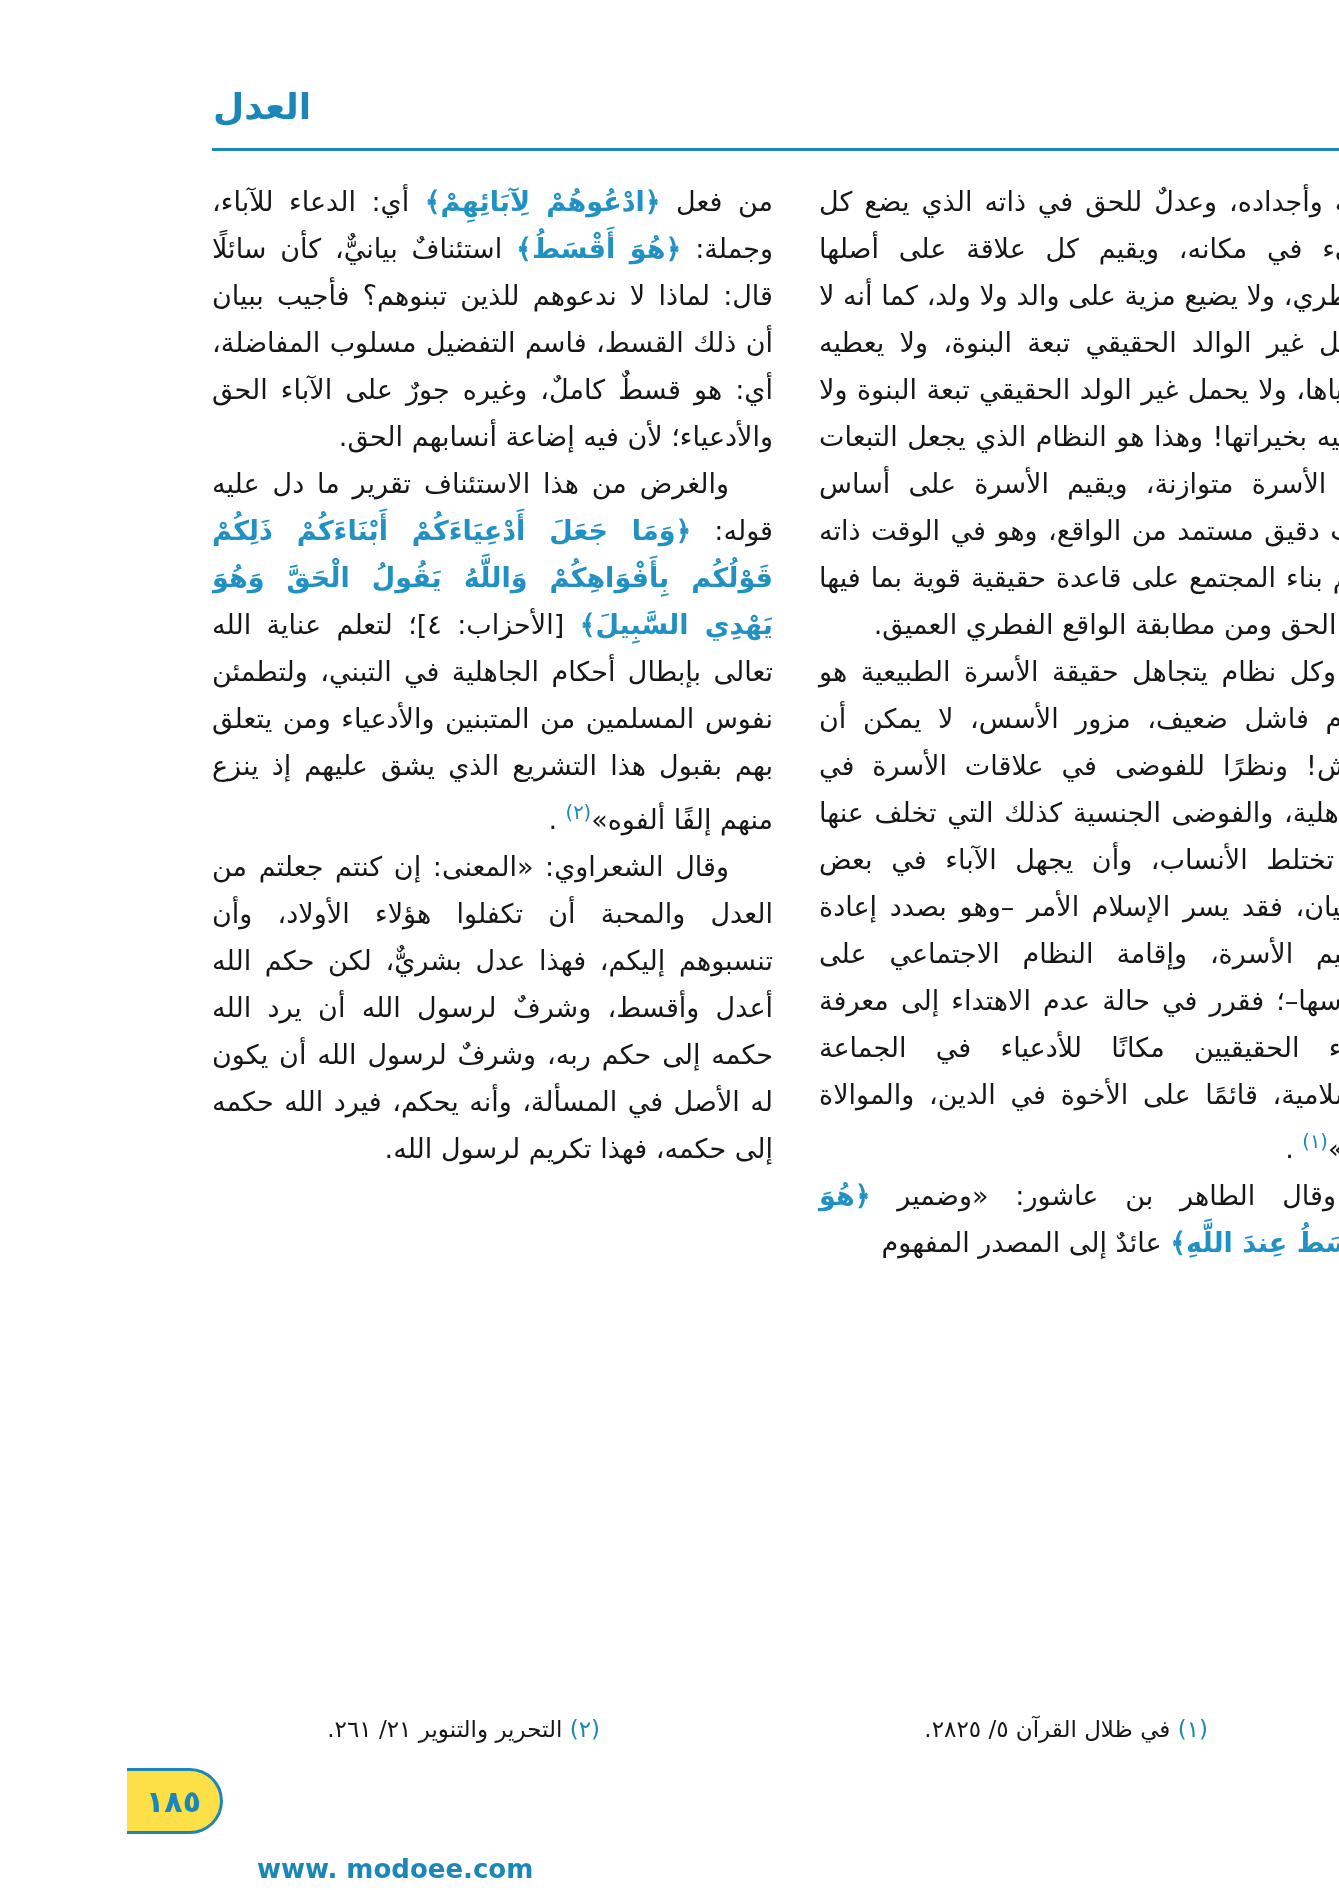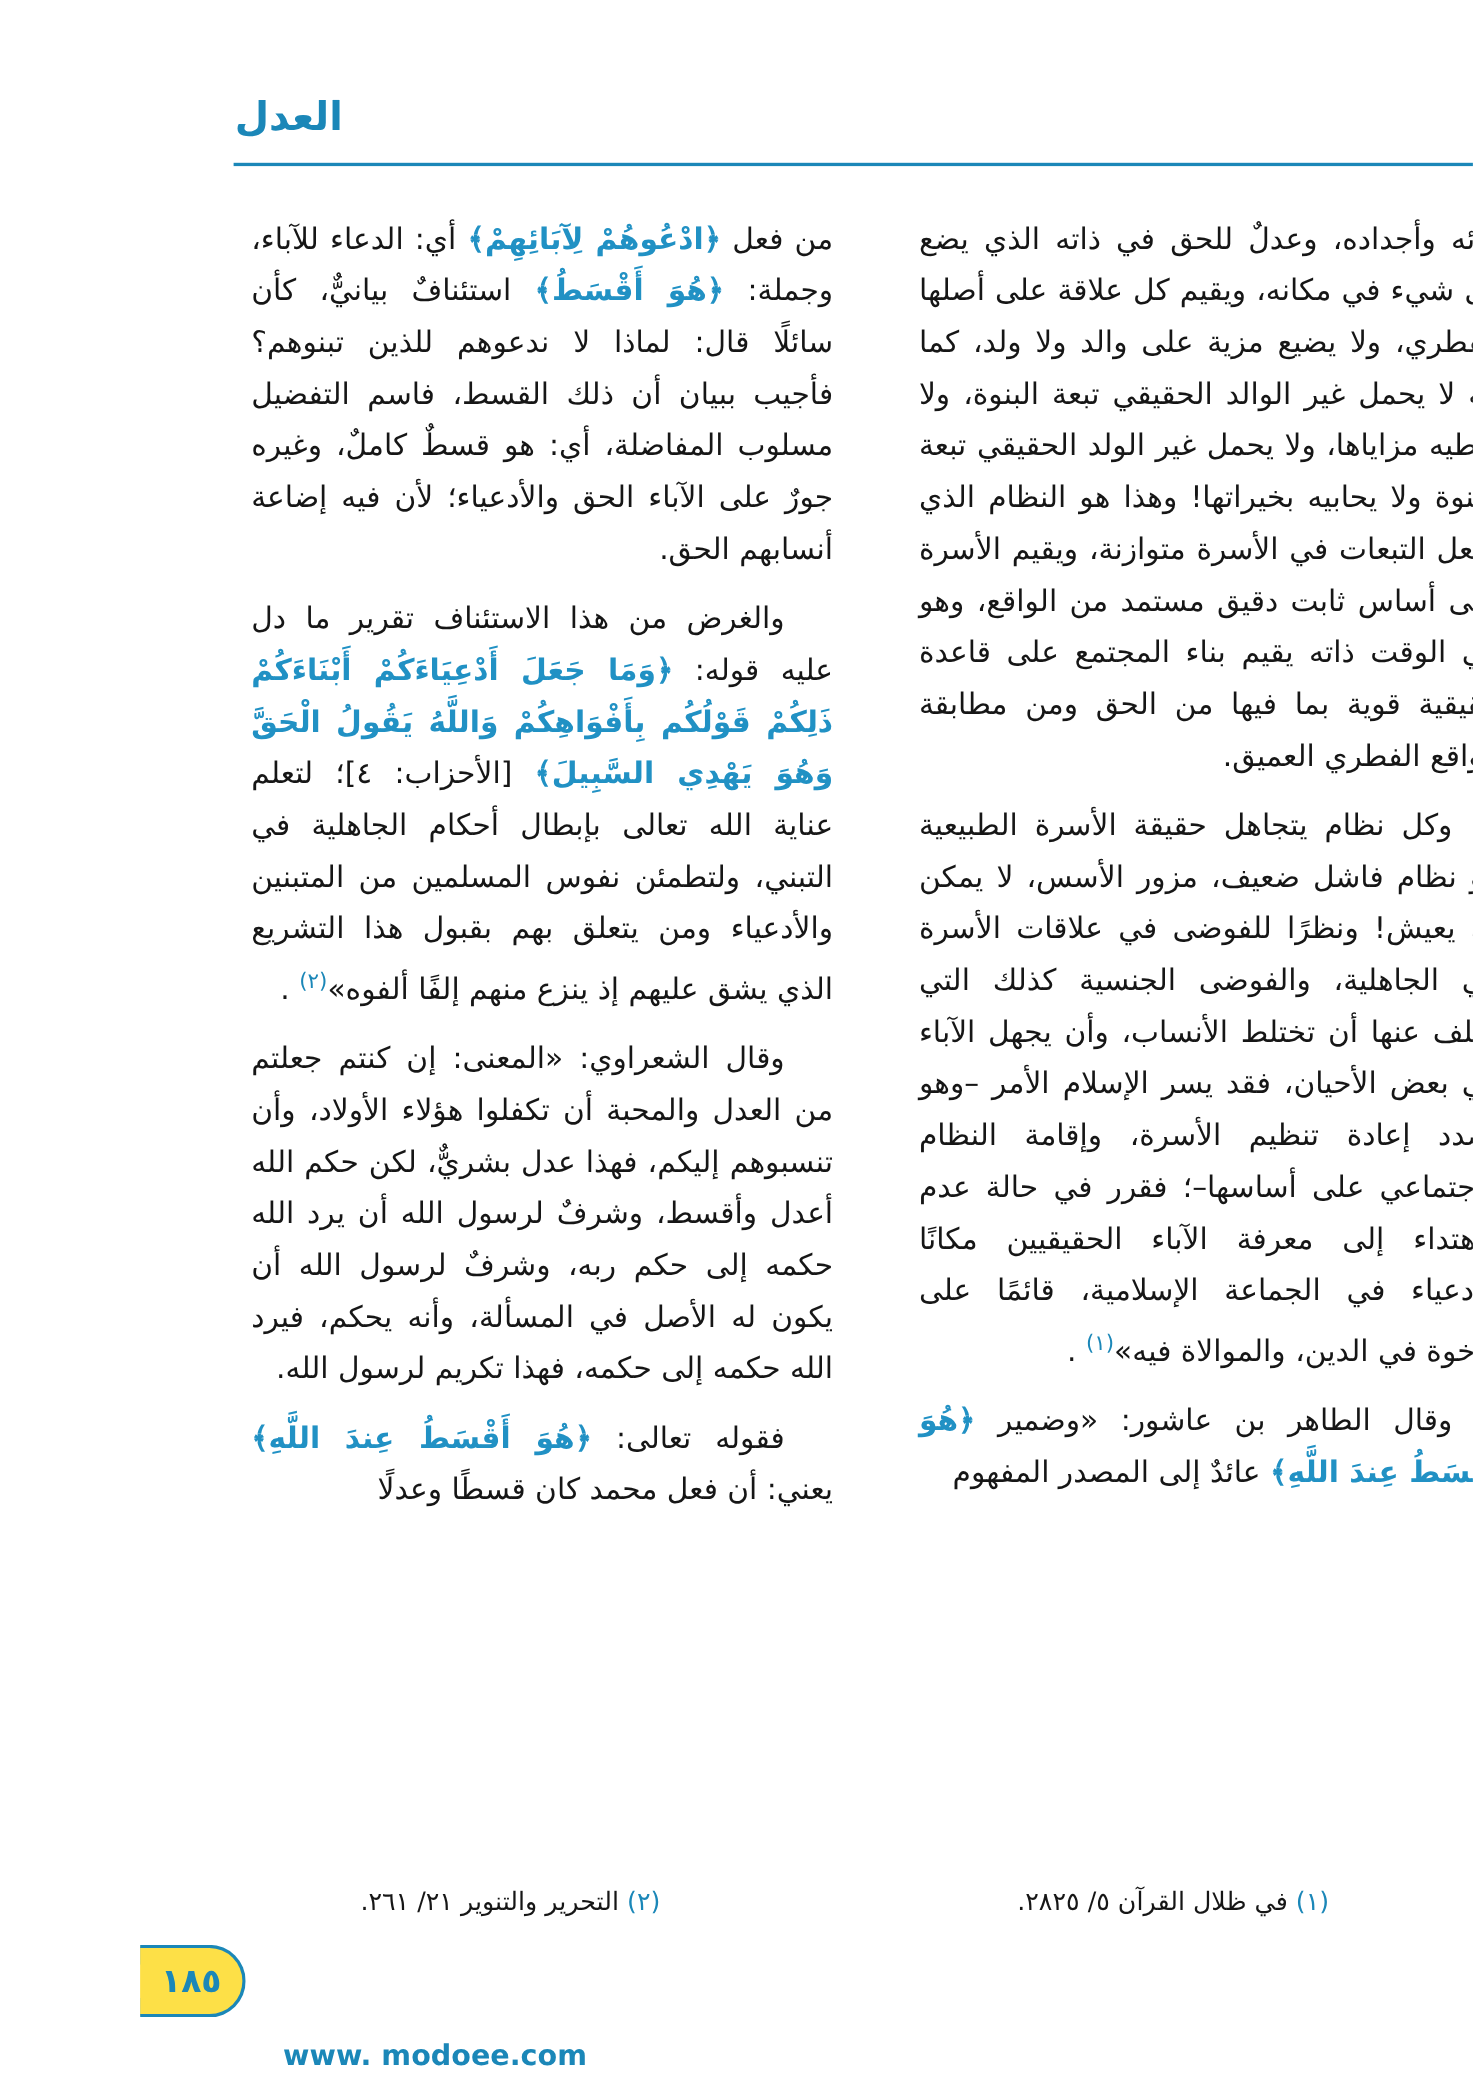--- a/index.html
+++ b/index.html
@@ -29,21 +29,21 @@
   
   .columns{
     position:absolute;top:178px;left:85px;width:1168px;height:1516px;
     display:flex;gap:46px;overflow:hidden;
   }
   .column{
     flex:1 1 0;
     font-size:27px;line-height:47px;color:var(--ink);
     text-align:justify;text-justify:inter-word;
   }
-  .para{margin:16px;}
+  .para{margin:0;}
   .para.indent{text-indent:44px;}
   .run-n{color:var(--ink);}
   .run-q{color:var(--quran);font-weight:bold;}
   .run-fn{color:var(--accent);font-size:0.72em;vertical-align:super;}
   .run-fnum{color:var(--accent);}
   
   .footnote{
     position:absolute;top:1712px;
     font-size:23px;line-height:34px;color:var(--ink);
     text-align:right;text-indent:46px;
@@ -76,21 +76,20 @@
   <div class="columns">
     <div class="column">
         <p class="para"><span class="run-n">آبائه وأجداده، وعدلٌ للحق في ذاته الذي يضع كل شيء في مكانه، ويقيم كل علاقة على أصلها الفطري، ولا يضيع مزية على والد ولا ولد، كما أنه لا يحمل غير الوالد الحقيقي تبعة البنوة، ولا يعطيه مزاياها، ولا يحمل غير الولد الحقيقي تبعة البنوة ولا يحابيه بخيراتها! وهذا هو النظام الذي يجعل التبعات في الأسرة متوازنة، ويقيم الأسرة على أساس ثابت دقيق مستمد من الواقع، وهو في الوقت ذاته يقيم بناء المجتمع على قاعدة حقيقية قوية بما فيها من الحق ومن مطابقة الواقع الفطري العميق.</span></p>
         <p class="para indent"><span class="run-n">وكل نظام يتجاهل حقيقة الأسرة الطبيعية هو نظام فاشل ضعيف، مزور الأسس، لا يمكن أن يعيش! ونظرًا للفوضى في علاقات الأسرة في الجاهلية، والفوضى الجنسية كذلك التي تخلف عنها أن تختلط الأنساب، وأن يجهل الآباء في بعض الأحيان، فقد يسر الإسلام الأمر –وهو بصدد إعادة تنظيم الأسرة، وإقامة النظام الاجتماعي على أساسها–؛ فقرر في حالة عدم الاهتداء إلى معرفة الآباء الحقيقيين مكانًا للأدعياء في الجماعة الإسلامية، قائمًا على الأخوة في الدين، والموالاة فيه»</span><span class="run-fn">(١)</span><span class="run-n"> .</span></p>
         <p class="para indent"><span class="run-n">وقال الطاهر بن عاشور: «وضمير </span><span class="run-q">﴿هُوَ أَقْسَطُ عِندَ اللَّهِ﴾</span><span class="run-n"> عائدٌ إلى المصدر المفهوم</span></p>
       </div>
     <div class="column">
         <p class="para"><span class="run-n">من فعل </span><span class="run-q">﴿ادْعُوهُمْ لِآبَائِهِمْ﴾</span><span class="run-n"> أي: الدعاء للآباء، وجملة: </span><span class="run-q">﴿هُوَ أَقْسَطُ﴾</span><span class="run-n"> استئنافٌ بيانيٌّ، كأن سائلًا قال: لماذا لا ندعوهم للذين تبنوهم؟ فأجيب ببيان أن ذلك القسط، فاسم التفضيل مسلوب المفاضلة، أي: هو قسطٌ كاملٌ، وغيره جورٌ على الآباء الحق والأدعياء؛ لأن فيه إضاعة أنسابهم الحق.</span></p>
         <p class="para indent"><span class="run-n">والغرض من هذا الاستئناف تقرير ما دل عليه قوله: </span><span class="run-q">﴿وَمَا جَعَلَ أَدْعِيَاءَكُمْ أَبْنَاءَكُمْ ذَلِكُمْ قَوْلُكُم بِأَفْوَاهِكُمْ وَاللَّهُ يَقُولُ الْحَقَّ وَهُوَ يَهْدِي السَّبِيلَ﴾</span><span class="run-n"> [الأحزاب: ٤]؛ لتعلم عناية الله تعالى بإبطال أحكام الجاهلية في التبني، ولتطمئن نفوس المسلمين من المتبنين والأدعياء ومن يتعلق بهم بقبول هذا التشريع الذي يشق عليهم إذ ينزع منهم إلفًا ألفوه»</span><span class="run-fn">(٢)</span><span class="run-n"> .</span></p>
         <p class="para indent"><span class="run-n">وقال الشعراوي: «المعنى: إن كنتم جعلتم من العدل والمحبة أن تكفلوا هؤلاء الأولاد، وأن تنسبوهم إليكم، فهذا عدل بشريٌّ، لكن حكم الله أعدل وأقسط، وشرفٌ لرسول الله أن يرد الله حكمه إلى حكم ربه، وشرفٌ لرسول الله أن يكون له الأصل في المسألة، وأنه يحكم، فيرد الله حكمه إلى حكمه، فهذا تكريم لرسول الله.</span></p>
-        <p class="para indent"><span class="run-n">فقوله تعالى: </span><span class="run-q">﴿هُوَ أَقْسَطُ عِندَ اللَّهِ﴾</span><span class="run-n"> يعني: أن فعل محمد كان قسطًا وعدلًا</span></p>
       </div>
   </div>
 
   <div class="footnote footnote-right"><span class="run-fnum">(١) </span><span class="run-n">في ظلال القرآن ٥/ ٢٨٢٥.</span></div>
   <div class="footnote footnote-left"><span class="run-fnum">(٢) </span><span class="run-n">التحرير والتنوير ٢١/ ٢٦١.</span></div>
 
   <div class="page-badge">
     <span class="page-number">١٨٥</span>
   </div>
   <div class="website">www. modoee.com</div>

